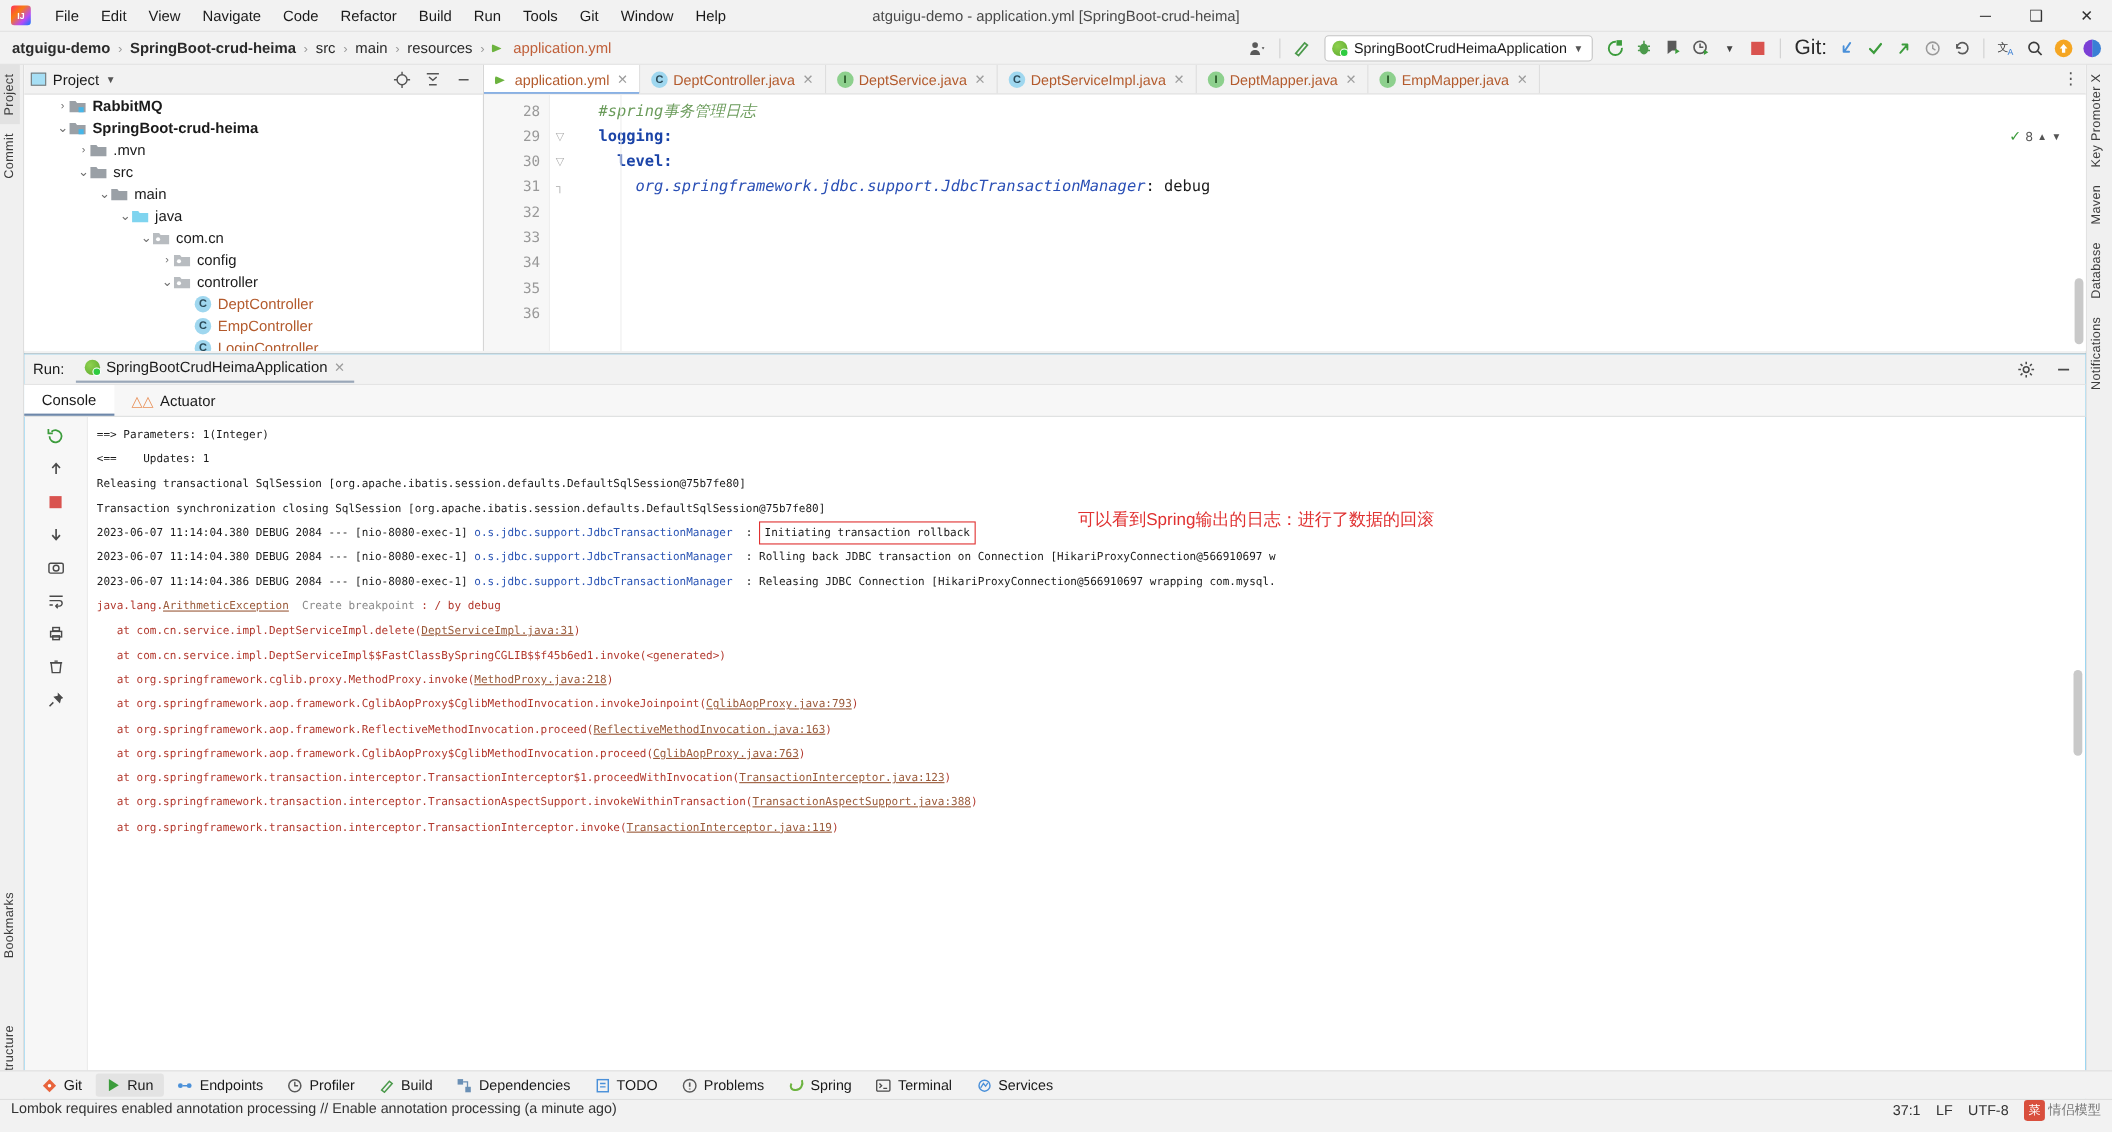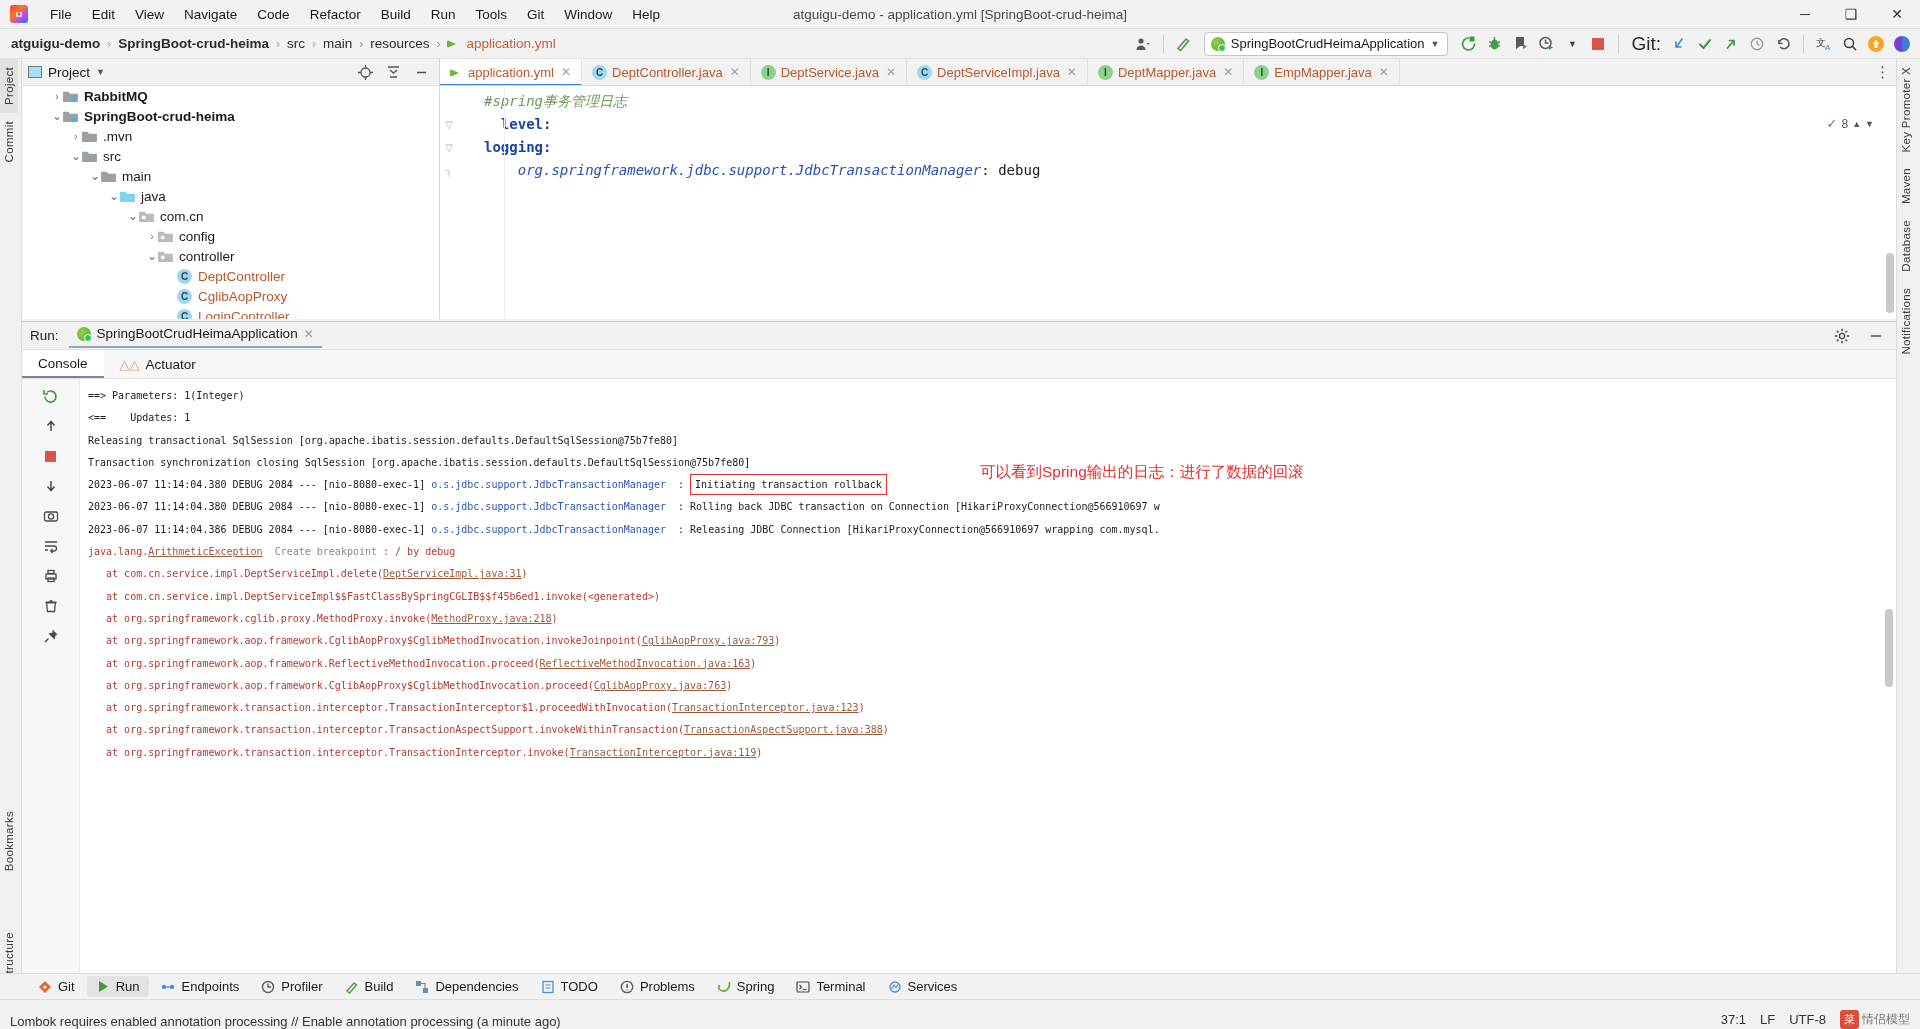--- a/index.html
+++ b/index.html
@@ -212,21 +212,21 @@
   
   #statusbar-tabs {
     position:absolute; left:0; right:0; bottom:30px; height:26px;
     background:#f2f2f2; border-top:1px solid #dedede; display:flex; align-items:center;
     padding-left:28px; gap:2px;
   }
   .sbtab{ display:flex; align-items:center; gap:6px; padding:3px 10px; font-size:13px; border-radius:3px;}
   .sbtab.active{ background:#e3e3e3; }
   #statusbar {
     position:absolute; left:0; right:0; bottom:0; height:30px; background:#f2f2f2;
-    border-top:1px solid #dedede; display:flex; align-items:flex-end; padding:0 10px;
+    border-top:1px solid #dedede; display:flex; align-items:flex-start; padding:0 10px;
     font-size:13px; color:#333;
   }
   #statusbar .right{ margin-left:auto; display:flex; align-items:center; gap:14px;}
   .wm {
     display:flex;align-items:center;gap:3px;
   }
   .wm-badge{ width:19px;height:19px;border-radius:3px;display:flex;align-items:center;
     justify-content:center;color:#fff;font-size:11px;}
   svg { display:block; }
 </style>
@@ -484,21 +484,21 @@
         <span>controller</span>
       </div>
       <div class="tree-row" style="padding-left: 143px;">
         <span class="arrow"></span>
         <span class="cls-icon">C</span>
         <span class=" javafile">DeptController</span>
       </div>
       <div class="tree-row" style="padding-left: 143px;">
         <span class="arrow"></span>
         <span class="cls-icon">C</span>
-        <span class=" javafile">CglibAopProxy</span>
+        <span class=" javafile">EmpController</span>
       </div>
       <div class="tree-row" style="padding-left: 143px;">
         <span class="arrow"></span>
         <span class="cls-icon">C</span>
         <span class=" javafile">LoginController</span>
       </div>
     </div>
 </div>
 
 <div id="editor-wrap">
@@ -531,36 +531,47 @@
       <div class="etab">
         <span class="cls-icon iface" style="margin-right:0">I</span>
         <span>EmpMapper.java</span>
         <span class="x">✕</span>
       </div>
       <div class="tools">
         <span style="color:#555;font-size:15px;line-height:10px;">⋮</span>
       </div>
     </div>
   <div id="code-area">
+    <div id="gutter">
+        <div class="lnum">28</div>
+        <div class="lnum">29</div>
+        <div class="lnum">30</div>
+        <div class="lnum">31</div>
+        <div class="lnum">32</div>
+        <div class="lnum">33</div>
+        <div class="lnum">34</div>
+        <div class="lnum">35</div>
+        <div class="lnum">36</div>
+      </div>
     <div id="foldbar">
         <div class="fold"></div>
         <div class="fold">▽</div>
         <div class="fold">▽</div>
         <div class="fold">┐</div>
         <div class="fold"></div>
         <div class="fold"></div>
         <div class="fold"></div>
         <div class="fold"></div>
         <div class="fold"></div>
       </div>
     <div id="code-lines">
       <div id="code-guide"></div>
     <div class="cline"><span class="c-comment">#spring事务管理日志</span></div>
+        <div class="cline"><span class="c-key">logging:</span></div>
         <div class="cline">  <span class="c-key">level:</span></div>
-        <div class="cline"><span class="c-key">logging:</span></div>
         <div class="cline">    <span class="c-path">org.springframework.jdbc.support.JdbcTransactionManager</span><span class="c-val">: debug</span></div>
         <div class="cline">&nbsp;</div>
         <div class="cline">&nbsp;</div>
         <div class="cline">&nbsp;</div>
         <div class="cline">&nbsp;</div>
         <div class="cline">&nbsp;</div>
       </div>
     <div id="editor-marks">
       <div id="scroll-thumb"></div>
     </div>

